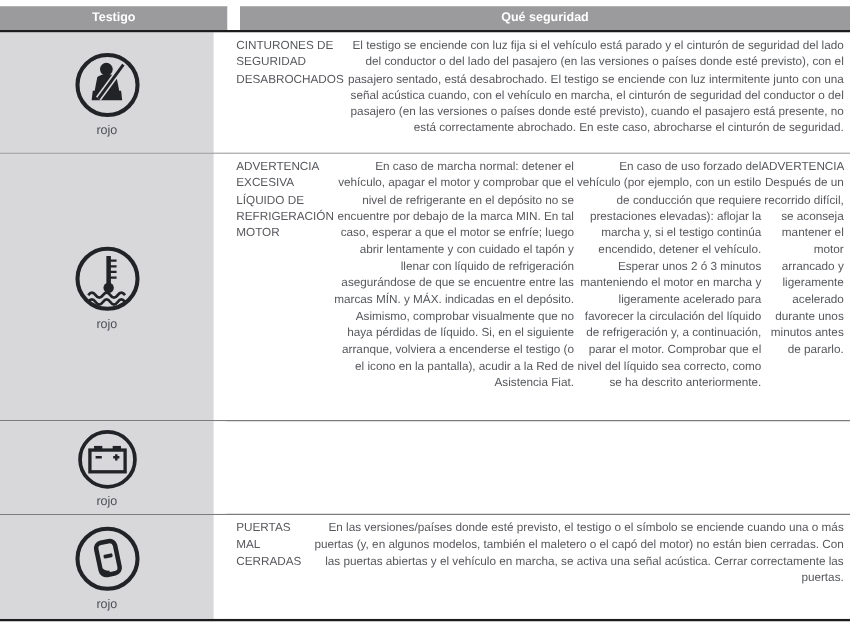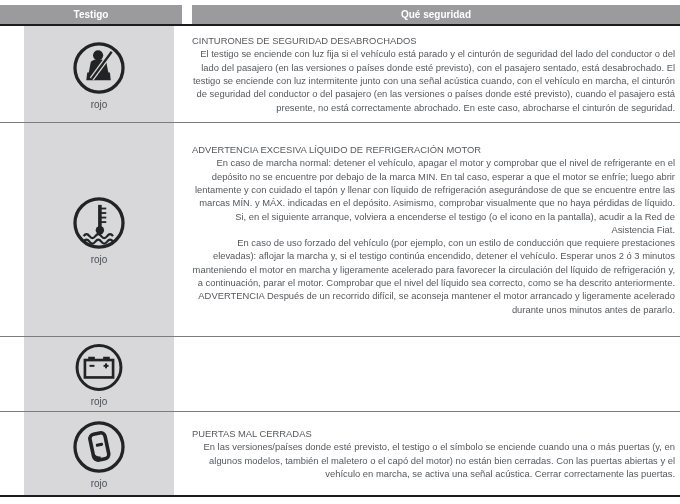--- a/index.html
+++ b/index.html
@@ -25,31 +25,30 @@
     color: #ffffff; font-weight: bold; font-size: 10px;
     display: flex; align-items: center; justify-content: center;
   }
   .hdr-left  { width: 182px; }
   .hdr-gap   { width: 10px; background: #ffffff; }
   .hdr-right { flex: 1; }
   
   .t-row { display: flex; border-bottom: 1px solid #7c7c7e; }
   .t-row.last { border-bottom: 2px solid #1c1c1c; }
   .cell-testigo {
-    width: 150px; background: #d8d8da;
+    width: 171px; background: #d8d8da;
     display: flex; flex-direction: column;
     align-items: center; justify-content: center;
     padding: 4px 0;
-    margin-left: 24px;
   }
   .cell-gap { width: 10px; background: #ffffff; }
   .cell-text {
     flex: 1; background: #ffffff;
     padding: 3px 5px 3px 8px;
-    display: flex; flex-direction: column; justify-content: center;
+    display: flex; flex-direction: row; justify-content: center;
     font-size: 9.4px; line-height: 13.3px;
   }
   .row-1 { height: 97px; }
   .row-2 { height: 214px; }
   .row-3 { height: 75px; }
   .row-4 { height: 85px; }
   .sig-title { font-size: 9.4px; }
   .cell-text p { margin: 0; text-align: right; }
   .cell-text b { font-weight: normal; }
   .rojo-label {

